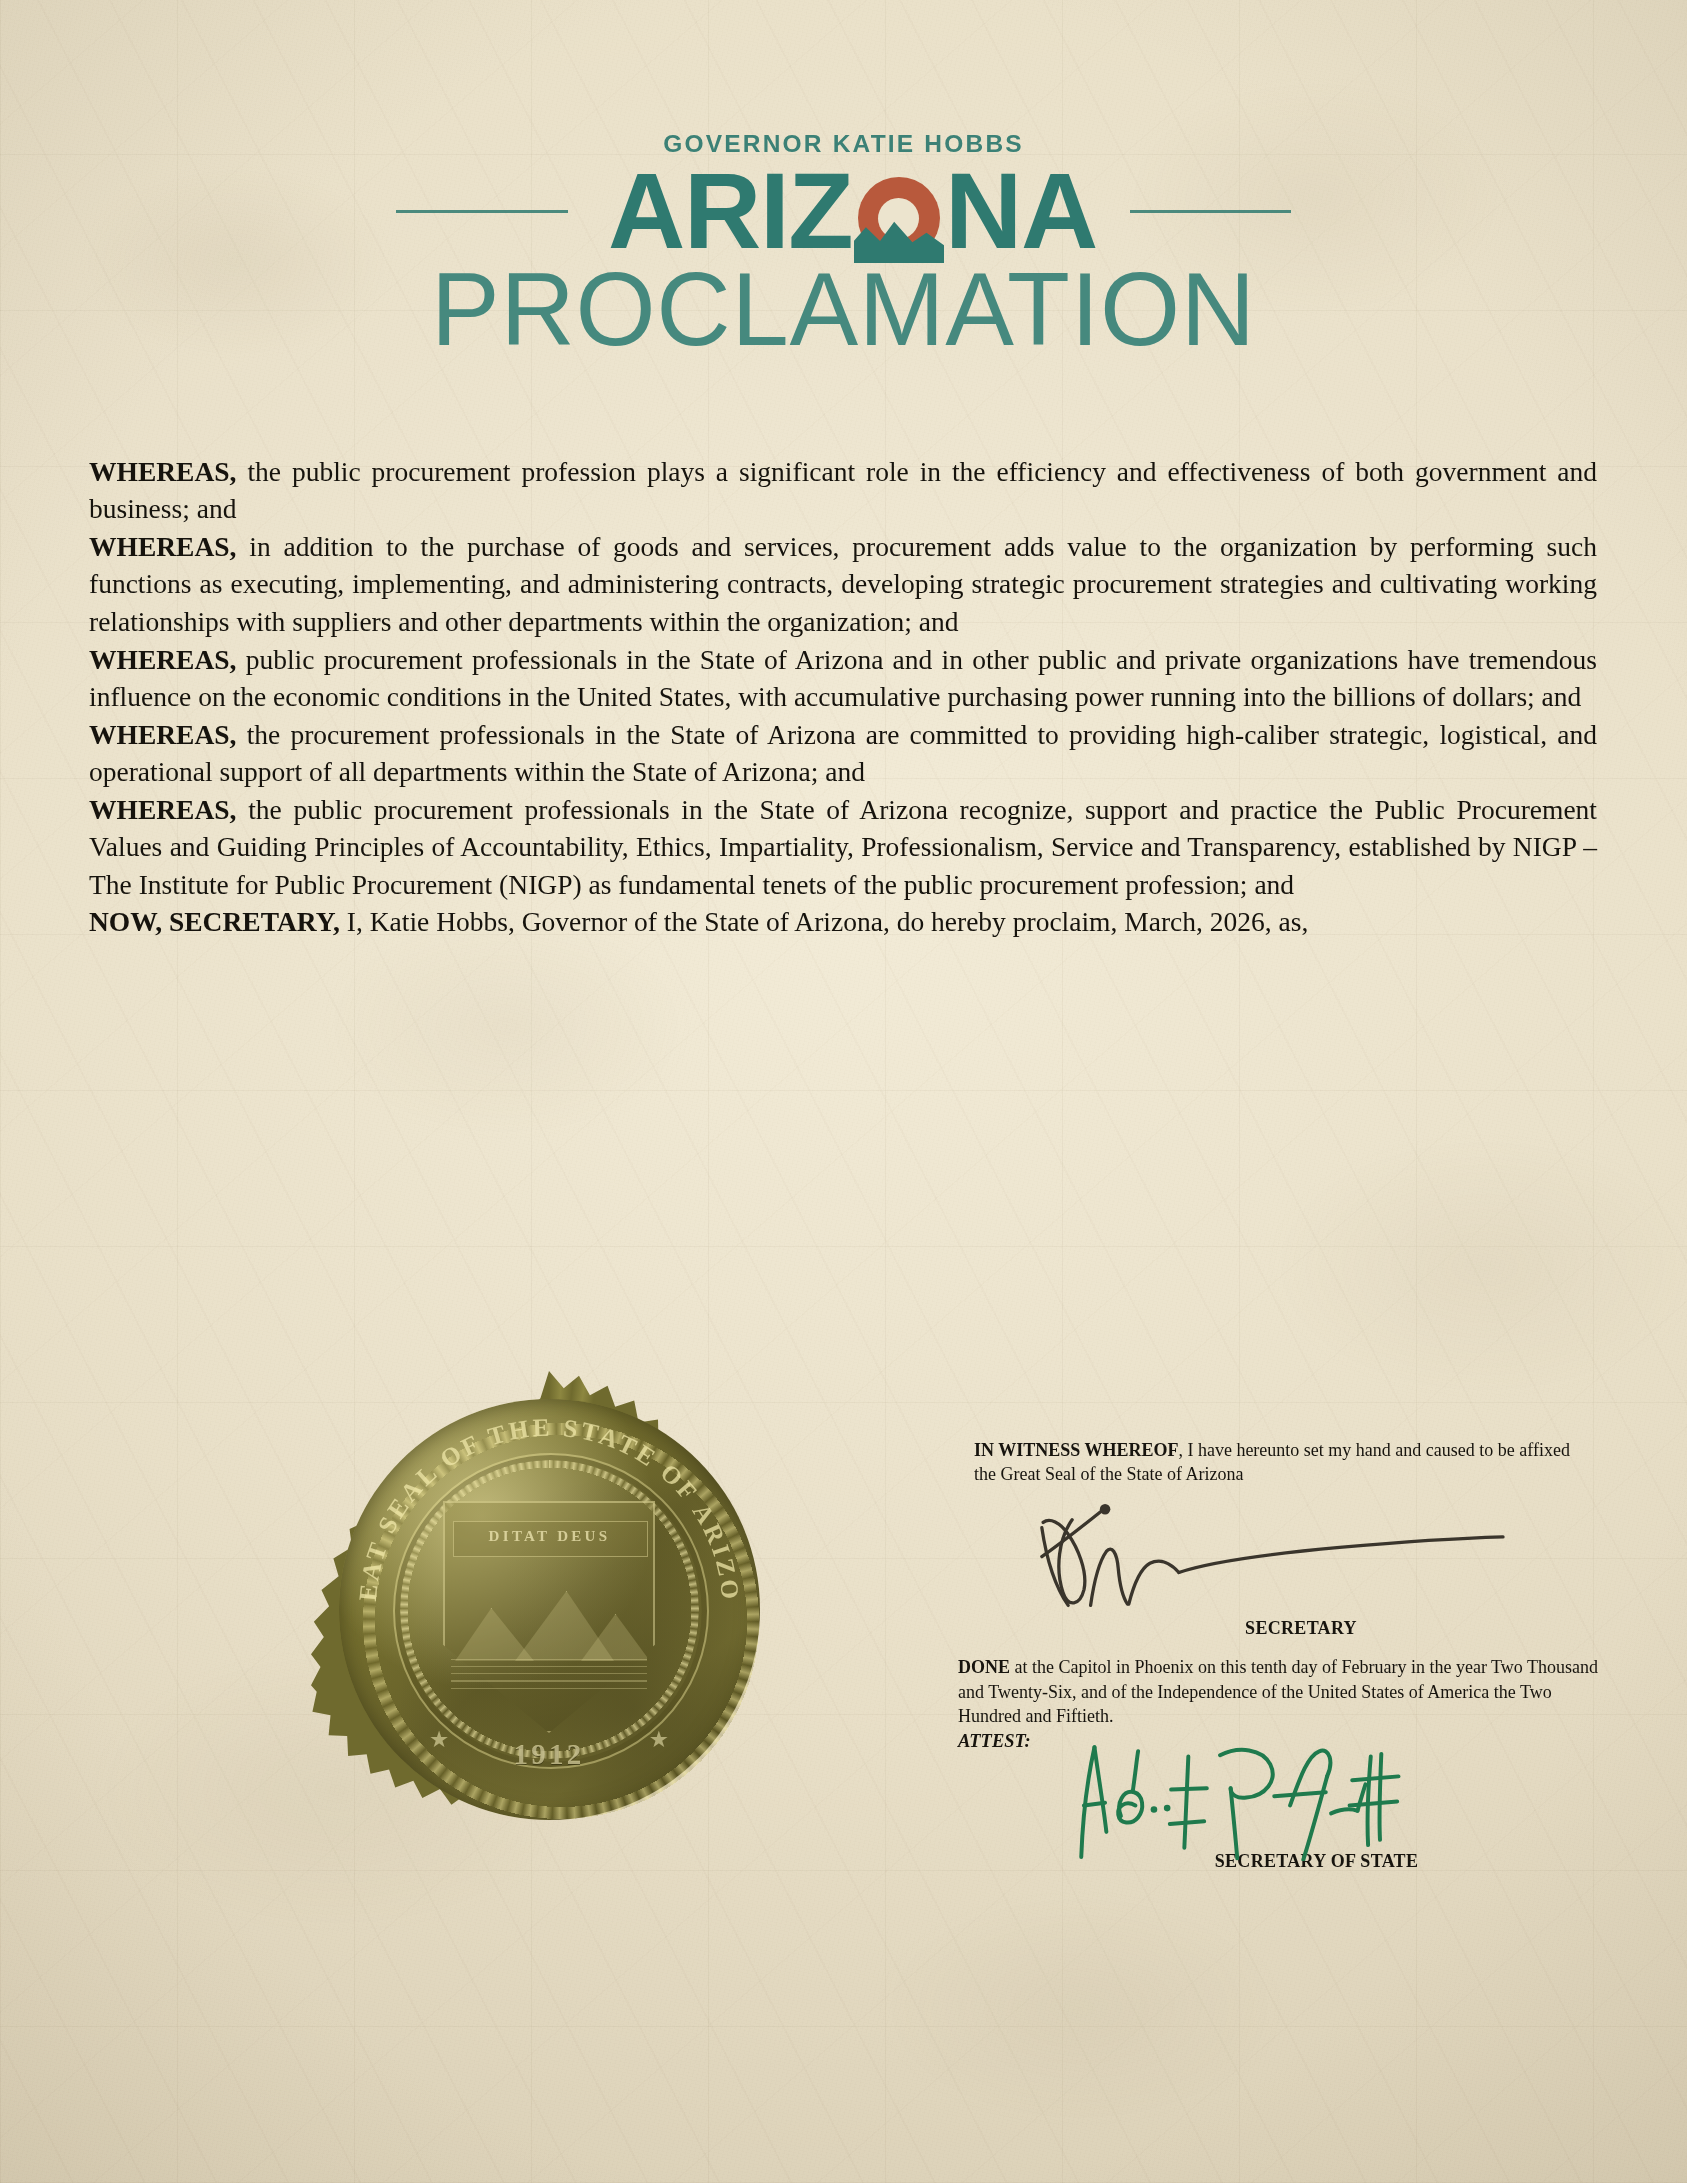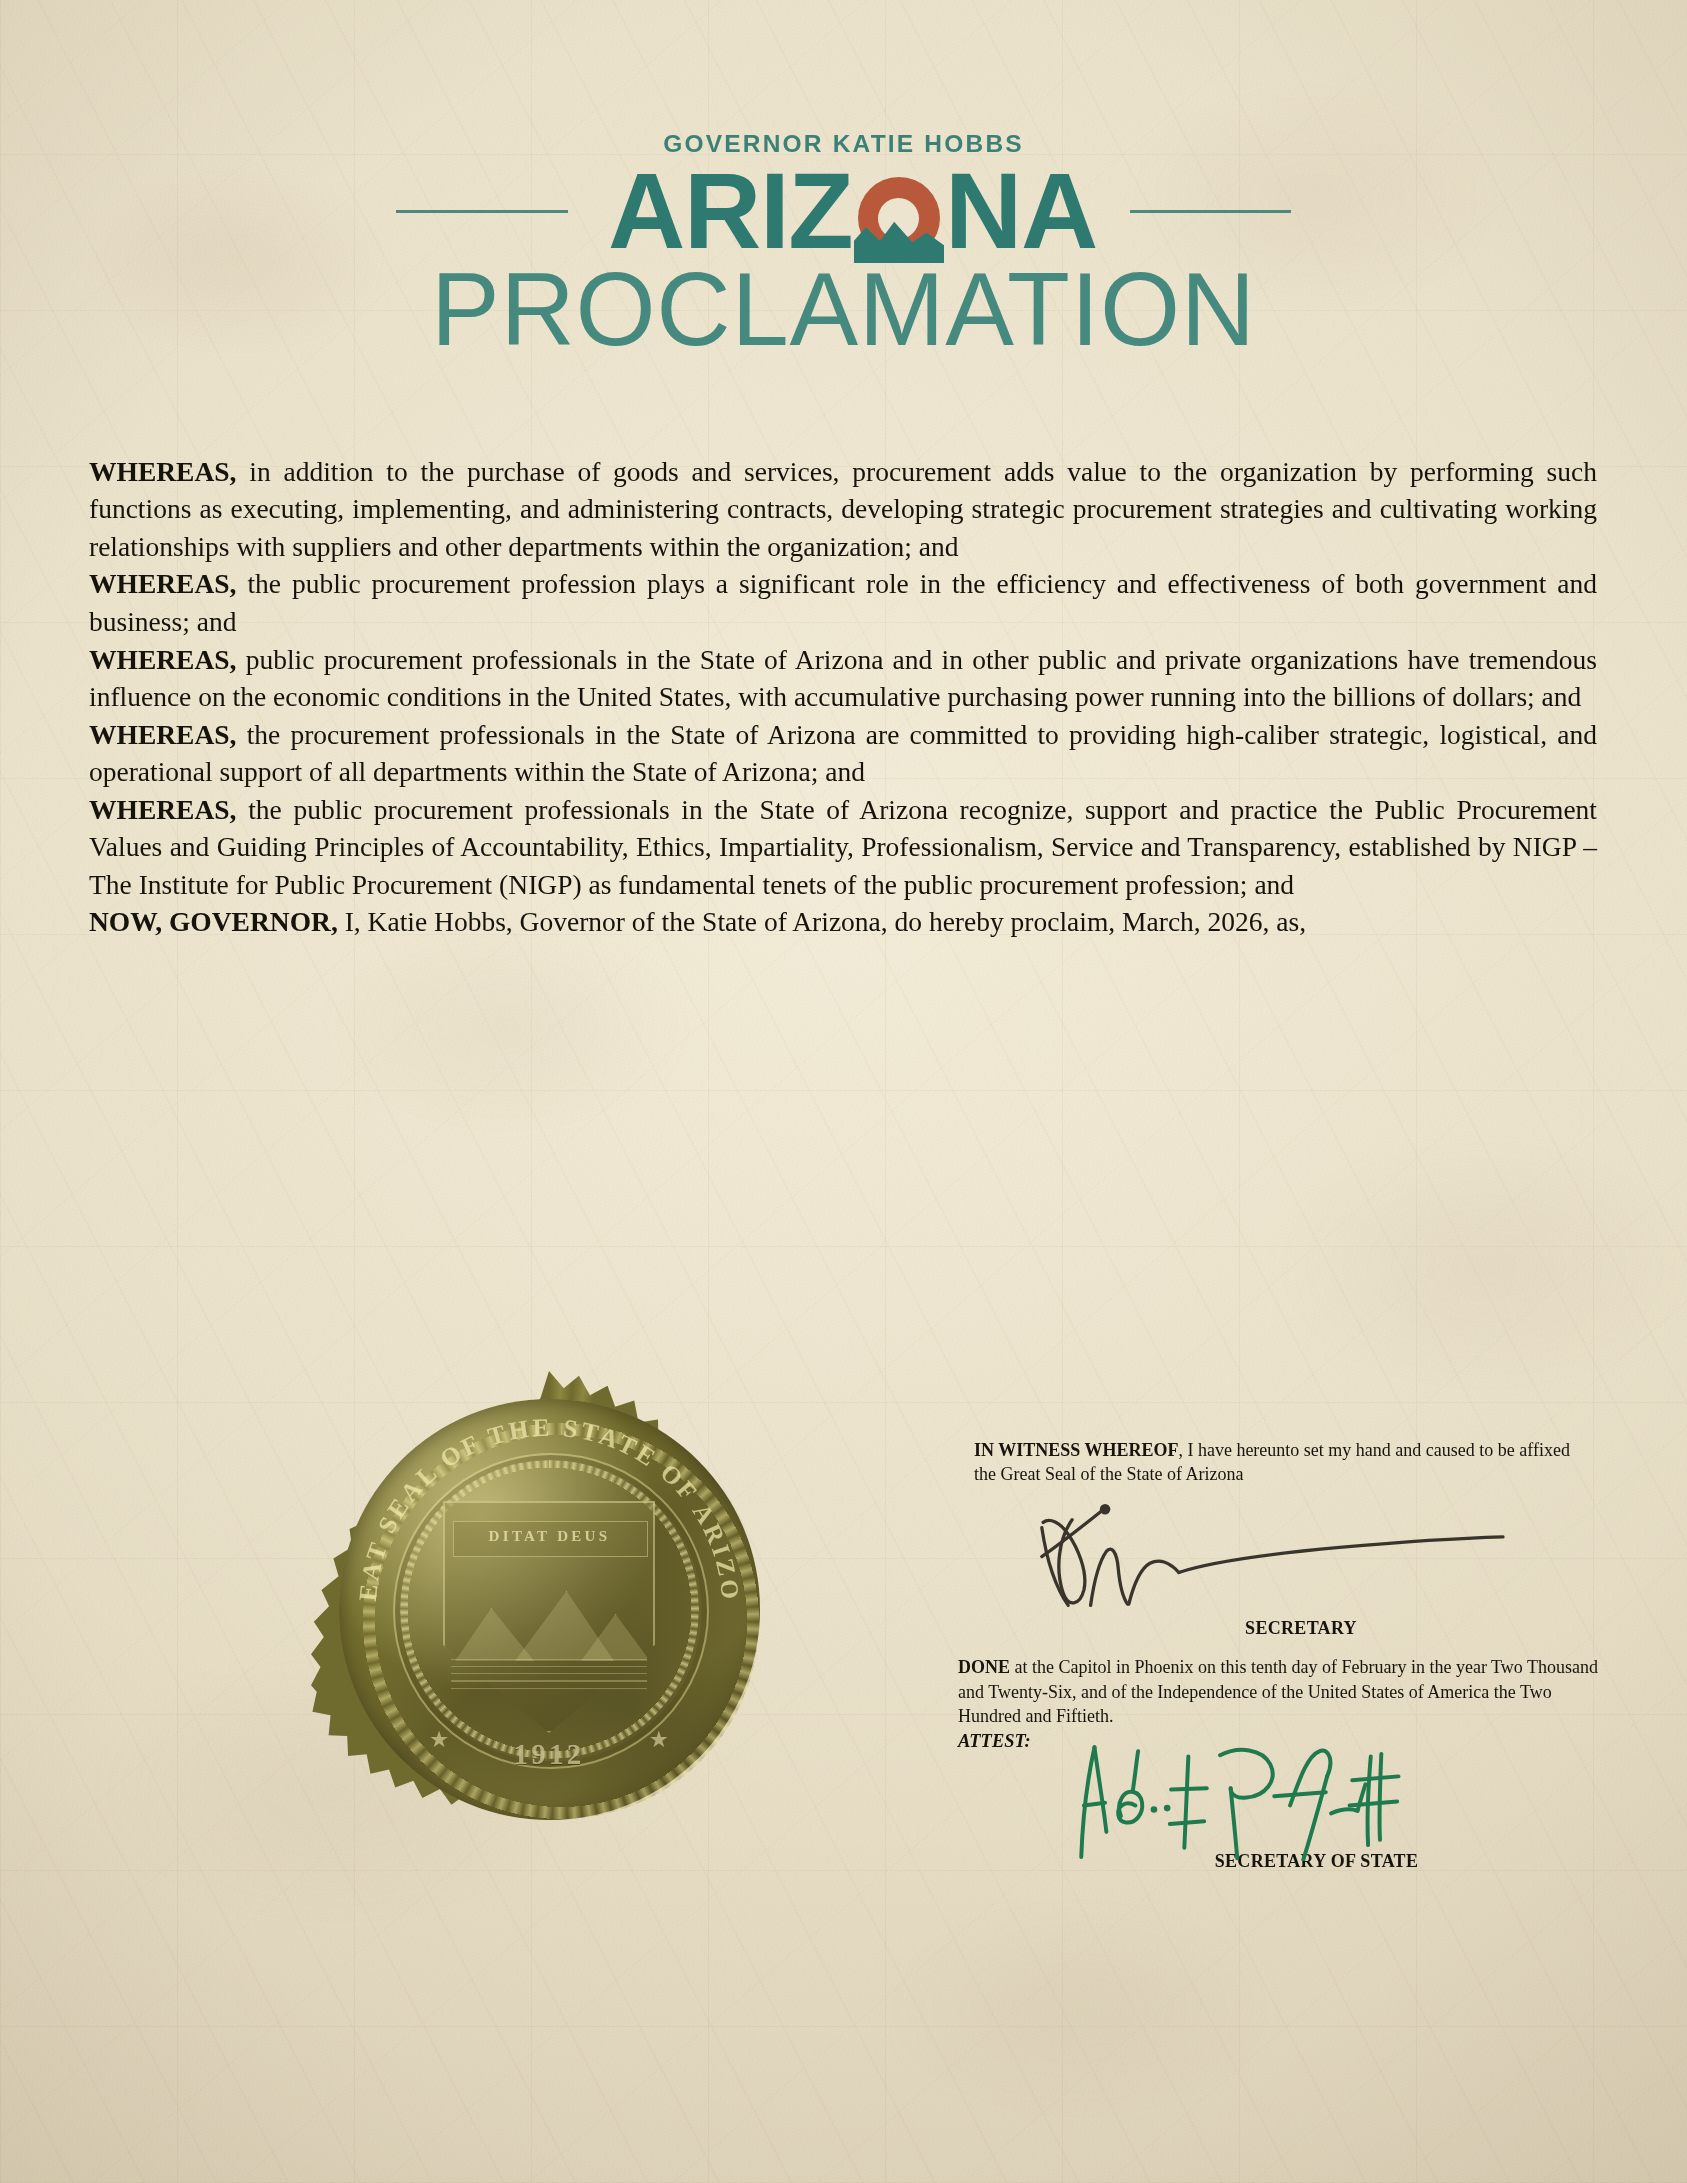--- a/index.html
+++ b/index.html
@@ -478,26 +478,26 @@
           <span class="seg">NA</span>
         </div>
 
         <div class="rule right"></div>
       </div>
 
       <div class="proclamation-word">PROCLAMATION</div>
     </div>
 
     <div class="body-text" id="body-text">
+        <p><span class="lead">WHEREAS,</span><span> the public procurement profession plays a significant role in the efficiency and effectiveness of both government and business; and</span></p>
         <p><span class="lead">WHEREAS,</span><span> in addition to the purchase of goods and services, procurement adds value to the organization by performing such functions as executing, implementing, and administering contracts, developing strategic procurement strategies and cultivating working relationships with suppliers and other departments within the organization; and</span></p>
-        <p><span class="lead">WHEREAS,</span><span> the public procurement profession plays a significant role in the efficiency and effectiveness of both government and business; and</span></p>
         <p><span class="lead">WHEREAS,</span><span> public procurement professionals in the State of Arizona and in other public and private organizations have tremendous influence on the economic conditions in the United States, with accumulative purchasing power running into the billions of dollars; and</span></p>
         <p><span class="lead">WHEREAS,</span><span> the procurement professionals in the State of Arizona are committed to providing high-caliber strategic, logistical, and operational support of all departments within the State of Arizona; and</span></p>
         <p><span class="lead">WHEREAS,</span><span> the public procurement professionals in the State of Arizona recognize, support and practice the Public Procurement Values and Guiding Principles of Accountability, Ethics, Impartiality, Professionalism, Service and Transparency, established by NIGP – The Institute for Public Procurement (NIGP) as fundamental tenets of the public procurement profession; and</span></p>
-        <p><span class="lead">NOW, GOVERNOR,</span><span> I, Katie Hobbs, Governor of the State of Arizona, do hereby proclaim, March, 2026, as,</span></p>
+        <p><span class="lead">NOW, SECRETARY,</span><span> I, Katie Hobbs, Governor of the State of Arizona, do hereby proclaim, March, 2026, as,</span></p>
       </div>
 
 
     <div class="seal-wrap">
       <div class="seal">
         <div class="seal-star"></div>
         <div class="seal-disc"></div>
         <div class="seal-rope"></div>
 
         <div class="seal-ring-text">

